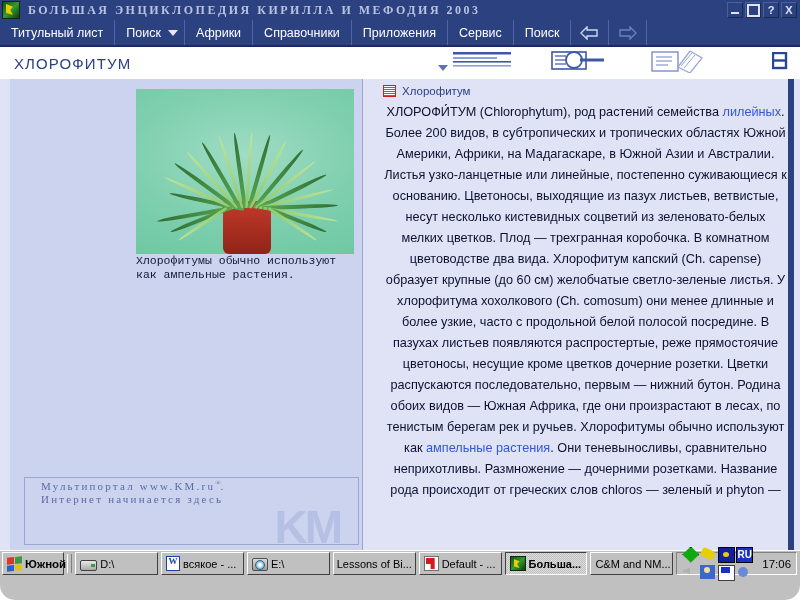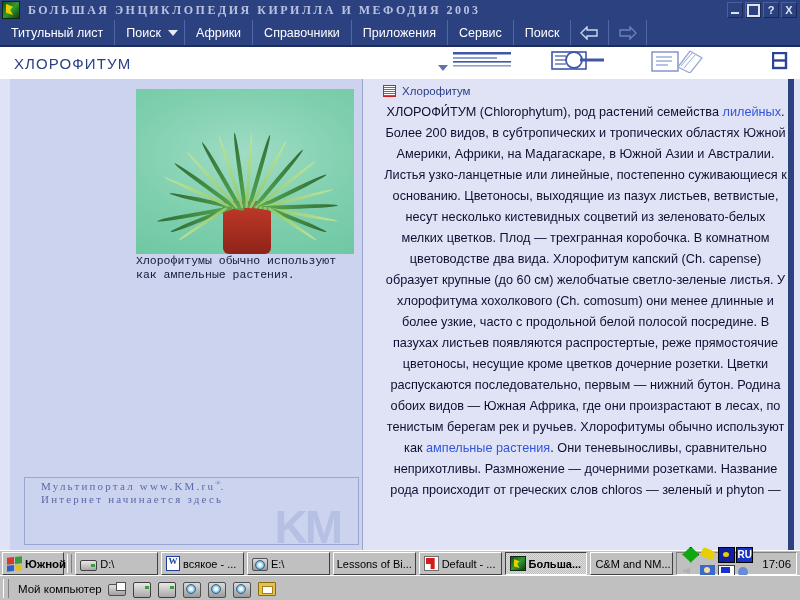--- a/index.html
+++ b/index.html
@@ -574,27 +574,14 @@
         <span class="tray-ico ti-ru">RU</span>
         <span class="tray-ico ti-spk"></span>
         <span class="tray-ico ti-person"></span>
         <span class="tray-ico ti-check"></span>
         <span class="tray-ico ti-net"></span>
       </div>
       <span class="tray-clock">17:06</span>
     </div>
   </div>
 
-  <div class="taskbar taskbar2">
-    <div class="grip"></div>
-    <span class="qlaunch-label">Мой компьютер</span>
-    <div class="ql-icons">
-      <span class="ql ql-printer"></span>
-      <span class="ql ico-drive"></span>
-      <span class="ql ico-drive"></span>
-      <span class="ql ico-cd"></span>
-      <span class="ql ico-cd"></span>
-      <span class="ql ico-cd"></span>
-      <span class="ql ql-folder"></span>
-    </div>
-  </div>
 
 </div>
 
 </body></html>

